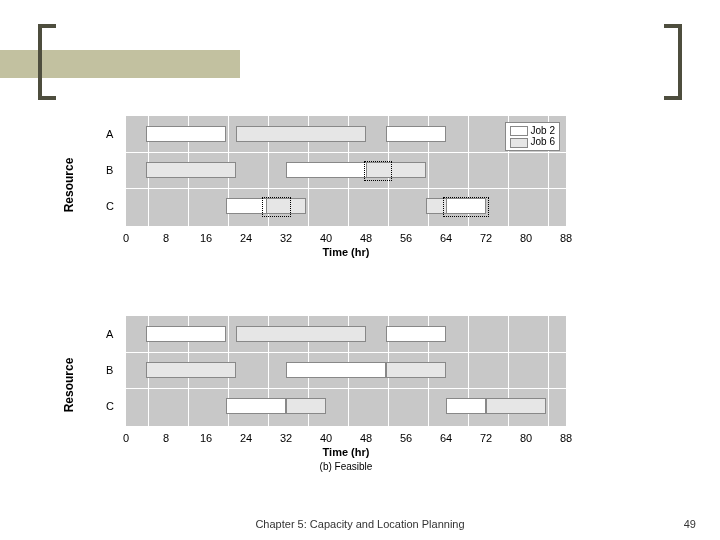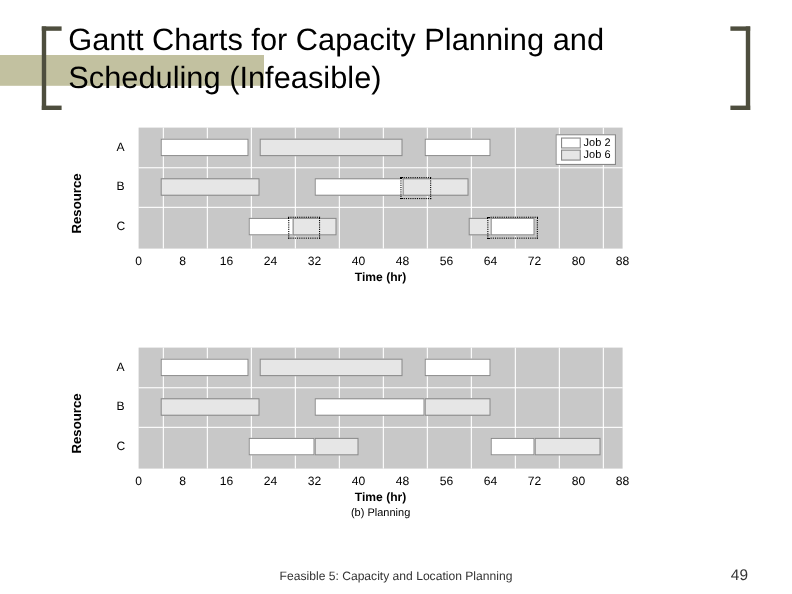--- a/index.html
+++ b/index.html
@@ -3,21 +3,21 @@
 <meta charset="utf-8">
 <style>
   html,body{margin:0;padding:0;width:720px;height:540px;background:#fff;font-family:Arial,Helvetica,sans-serif;color:#000;position:relative}
   .slide{width:720px;height:540px;position:relative}
   .stripe{position:absolute;left:0;top:50px;width:240px;height:28px;background:#c2c1a0}
   .bracket{position:absolute;top:24px;width:14px;height:68px}
   .bracket.left{left:38px;border-left:4px solid #4e4e3e;border-top:4px solid #4e4e3e;border-bottom:4px solid #4e4e3e}
   .bracket.right{right:38px;border-right:4px solid #4e4e3e;border-top:4px solid #4e4e3e;border-bottom:4px solid #4e4e3e}
   .title{position:absolute;left:62px;top:18px;width:596px;font-size:28px;line-height:1.25}
   .footer-l{position:absolute;left:0;width:100%;bottom:10px;text-align:center;font-size:11px;color:#333}
-  .footer-r{position:absolute;right:40px;bottom:10px;font-size:14px;color:#333}
+  .footer-r{position:absolute;right:24px;bottom:10px;font-size:11px;color:#333}
   .chart{position:absolute;left:96px;width:500px;height:150px}
   .chart.top{top:110px}
   .chart.bot{top:310px}
   .plot{position:absolute;left:30px;top:6px;width:440px;height:110px;background:#c8c8c8}
   .grid-v{position:absolute;top:0;bottom:0;width:1px;background:#fff}
   .row-line{position:absolute;left:0;right:0;height:1px;background:#fff}
   .bar{position:absolute;height:16px;box-sizing:border-box}
   .bar.j1{background:#fff;border:1px solid #888}
   .bar.j2{background:#e6e6e6;border:1px solid #888}
   .ylab{position:absolute;left:-54px;top:50%;transform:translateY(-50%) rotate(-90deg);font-weight:bold;font-size:12px}
@@ -29,21 +29,20 @@
   .legend .sw{display:inline-block;width:16px;height:8px;border:1px solid #888;vertical-align:middle;margin-right:3px}
   .conflict{position:absolute;border:1px dotted #000;height:18px}
 </style>
 </head>
 <body>
 <div class="slide">
 
   <div class="stripe"></div>
   <div class="bracket left"></div>
   <div class="bracket right"></div>
-  <div class="title">Gantt Charts for Capacity Planning and Scheduling (Infeasible)</div>
 
   <div class="chart top">
     <div class="ylab">Resource</div>
     <div class="ytick" style="top:24px">A</div>
     <div class="ytick" style="top:60px">B</div>
     <div class="ytick" style="top:96px">C</div>
 
     <div class="plot">
       <div class="grid-v" style="left:5%"></div>
         <div class="grid-v" style="left:14.1%"></div>
@@ -138,18 +137,18 @@
     <div class="xtick" style="left:150px">24</div>
     <div class="xtick" style="left:190px">32</div>
     <div class="xtick" style="left:230px">40</div>
     <div class="xtick" style="left:270px">48</div>
     <div class="xtick" style="left:310px">56</div>
     <div class="xtick" style="left:350px">64</div>
     <div class="xtick" style="left:390px">72</div>
     <div class="xtick" style="left:430px">80</div>
     <div class="xtick" style="left:470px">88</div>
     <div class="xlabel">Time (hr)</div>
-    <div class="subtitle">(b) Planning</div>
+    <div class="subtitle">(b) Feasible</div>
   </div>
 
-  <div class="footer-l">Feasible 5: Capacity and Location Planning</div>
+  <div class="footer-l">Chapter 5: Capacity and Location Planning</div>
   <div class="footer-r">49</div>
 </div>
 
 </body></html>

